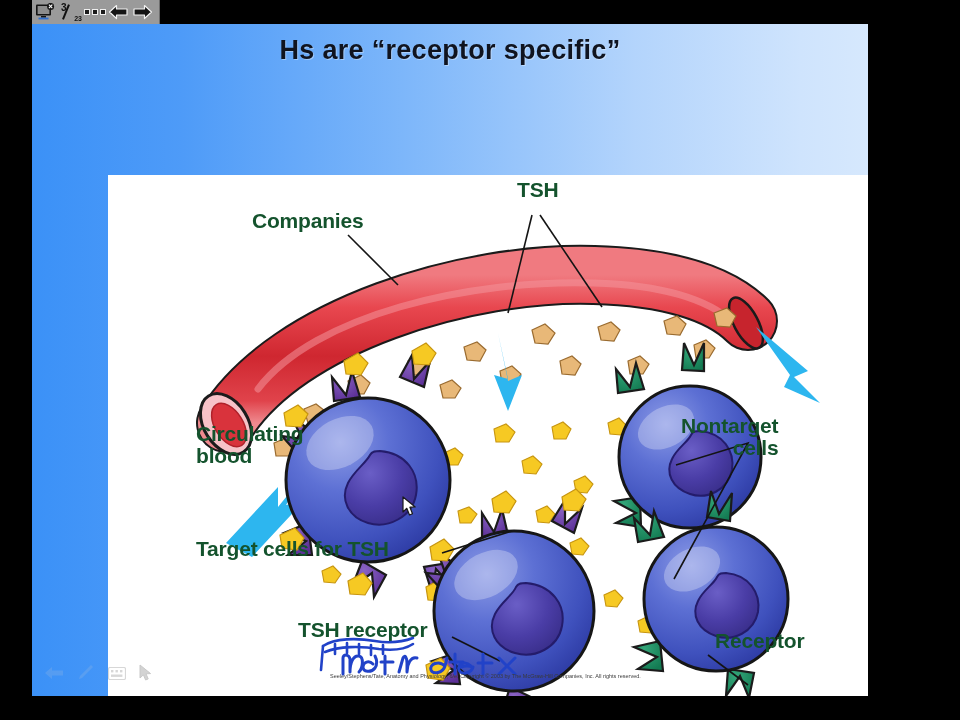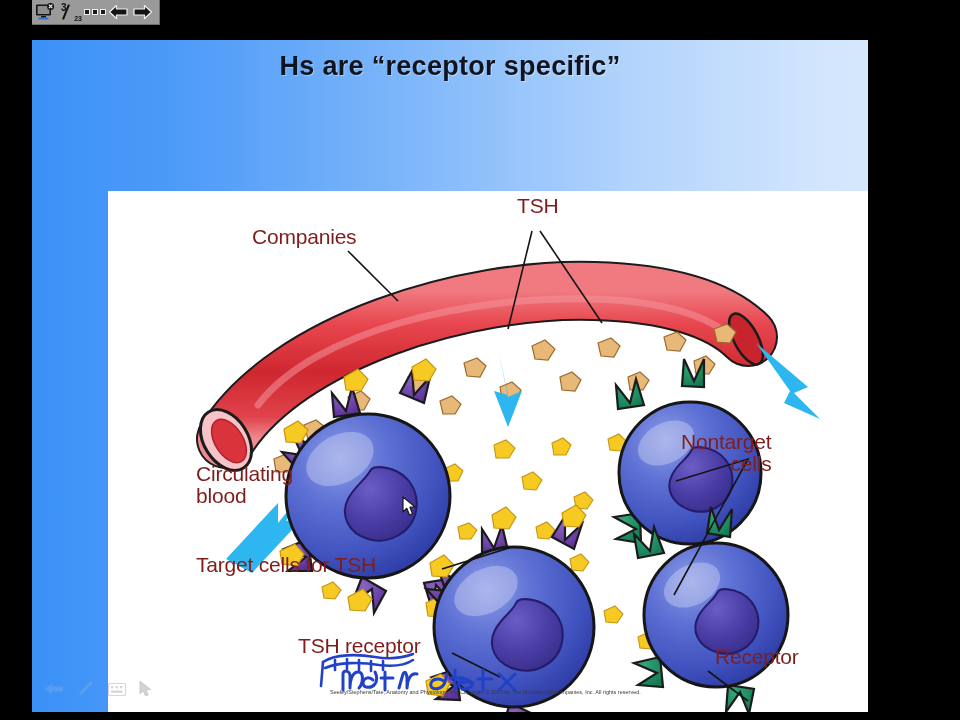--- a/index.html
+++ b/index.html
@@ -23,36 +23,36 @@
   .frac .num{position:absolute;left:1px;top:-1px;font-size:10px;}
   .frac .bar{position:absolute;left:5px;top:1px;width:1.6px;height:16px;
              background:#111;transform:rotate(22deg);}
   .frac .den{position:absolute;right:0px;bottom:-1px;font-size:7px;}
 
   .dot3{display:flex;gap:2px;}
   .dot3 i{display:block;width:4px;height:4px;background:#1a1a1a;
           border:1px solid #efefef;}
 
   
-  #slide{position:absolute;left:32px;top:40px;width:836px;height:672px;
+  #slide{position:absolute;left:32px;top:24px;width:836px;height:672px;
          background:linear-gradient(to right,#3b91f7 0%,#4e9bf8 18%,
                     #7eb7fa 45%,#b3d4fc 72%,#cfe4fd 92%,#d6e8fd 100%);
          overflow:hidden;}
 
   #slide-title{position:absolute;left:0;right:0;top:11px;text-align:center;
                font-size:27px;font-weight:bold;color:#10141f;
                letter-spacing:.3px;
                text-shadow:1px 1px 0 rgba(255,255,255,.35);}
 
   
   #figure{position:absolute;left:76px;top:151px;width:772px;height:521px;
           background:#ffffff;overflow:hidden;}
   #fig-svg{position:absolute;left:0;top:0;width:772px;height:521px;}
 
-  .fig-label{position:absolute;color:#7f1d1d;font-weight:normal;
+  .fig-label{position:absolute;color:#14532d;font-weight:bold;
              font-size:21px;line-height:1.05;letter-spacing:-.2px;}
 
   #lbl-capillary{left:144px;top:35px;}
   #lbl-tsh{left:409px;top:4px;}
   #lbl-circ{left:88px;top:248px;}
   #lbl-nontarget{left:573px;top:240px;}
   #lbl-targetcells{left:88px;top:363px;}
   #lbl-tshrec{left:190px;top:444px;}
   #lbl-receptor{left:607px;top:455px;text-align:center;}
 
@@ -285,21 +285,21 @@
         <g stroke="#141414" stroke-width="1.6" fill="none">
           <path d="M568 290 L640 268 L566 404"></path>
           <path d="M600 480 L640 510"></path>
           <path d="M334 378 L404 356"></path>
           <path d="M344 462 L392 486"></path>
         </g>
       </svg>
 
       <div class="fig-label" id="lbl-capillary">Companies</div>
       <div class="fig-label" id="lbl-tsh">TSH</div>
-      <div class="fig-label" id="lbl-circ" style="white-space:pre-line;margin-top:24px;">Circulating
+      <div class="fig-label" id="lbl-circ" style="white-space:pre-line;">Circulating
 blood</div>
       <div class="fig-label" id="lbl-nontarget" style="white-space:pre-line;text-align:right;">Nontarget
 cells</div>
       <div class="fig-label" id="lbl-tshrec">TSH receptor</div>
       <div class="fig-label" id="lbl-targetcells">Target cells for TSH</div>
       <div class="fig-label" id="lbl-receptor">Receptor</div>
 
       <svg id="ink" viewBox="0 0 230 48">
         <g fill="none" stroke="#2142c8" stroke-width="2.6" stroke-linecap="round" stroke-linejoin="round">
           <path d="M10 16 C22 8 44 8 62 11 C80 14 92 11 100 8"></path>

